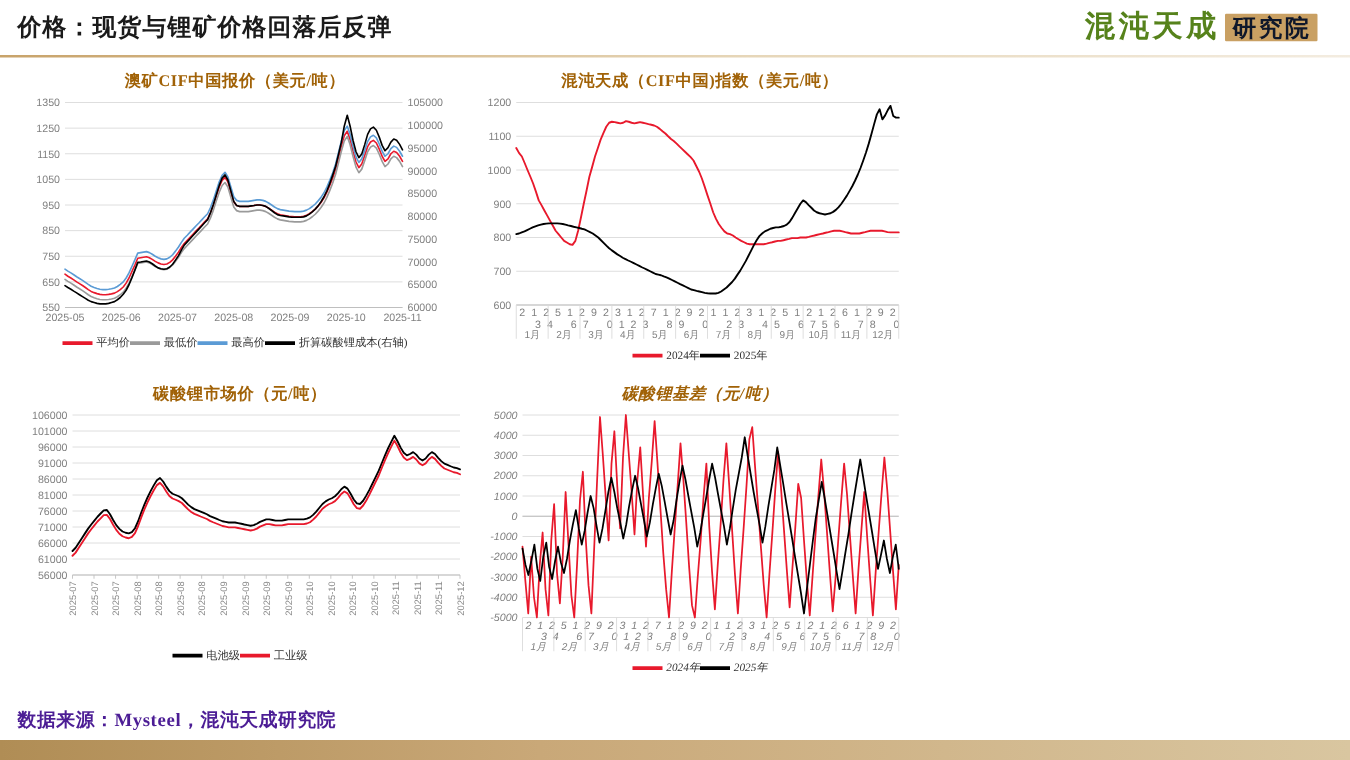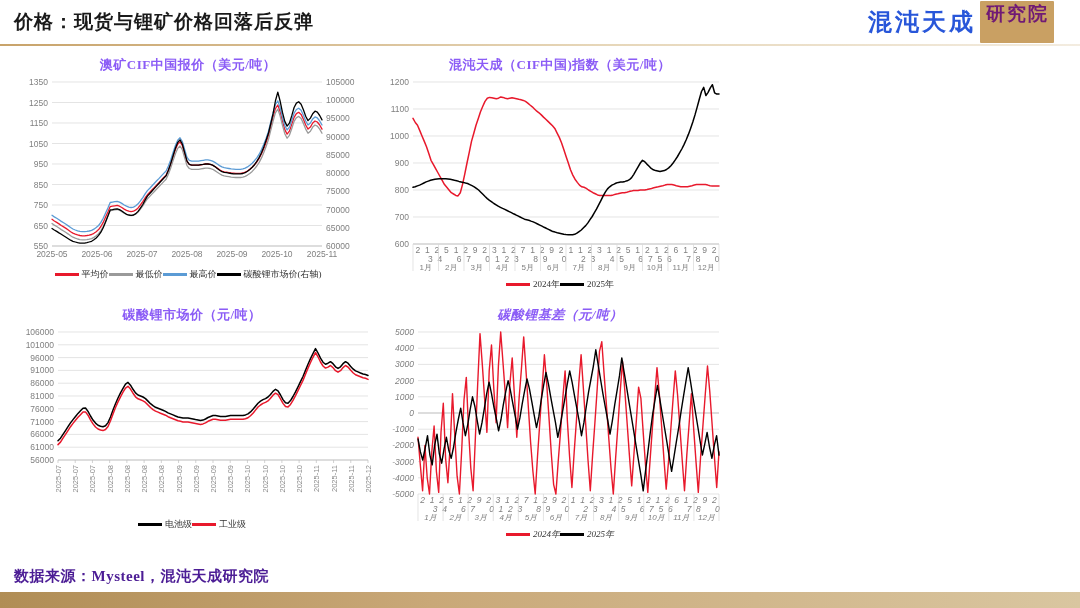--- a/index.html
+++ b/index.html
@@ -24,37 +24,37 @@
     background:linear-gradient(to right,#c8a36a,#e6d6b8 55%,#f3ece0);
   }
   .logo {
     position:absolute; right:14px; top:6px;
     display:flex; align-items:center; gap:4px;
     height:32px;
   }
   .logo-cn {
     font-family:Liberation Sans, sans-serif;
     font-size:24px; font-weight:bold;
-    color:#1d4ed8; letter-spacing:3px;
+    color:#4d7c0f; letter-spacing:3px;
     line-height:32px;
     opacity:.95;
   }
   .logo-box {
-    background:#c9a063; color:#701a75;
+    background:#c9a063; color:#0f172a;
     font-family:"Liberation Serif", serif;
     font-size:19px; font-weight:bold; letter-spacing:2px;
-    padding:3px 5px 20px 6px; line-height:1;
+    padding:3px 5px 0 6px; line-height:1;
     border-radius:1px;
   }
   
   .chart-card { position:absolute; }
   .chart-title {
     width:100%; text-align:center;
     font-family:"Liberation Serif", serif;
-    font-size:13px; color:#8b5cf6; font-weight:bold;
+    font-size:13px; color:#a16207; font-weight:bold;
     letter-spacing:.5px;
     margin-bottom:2px;
   }
   .chart-svg { display:block; }
   .legend {
     display:flex; justify-content:center; align-items:center;
     gap:0; margin-top:2px;
   }
   .legend-item { display:flex; align-items:center; gap:3px; }
   .legend-swatch { width:24px; height:3px; display:inline-block; }
@@ -147,21 +147,21 @@
       <div class="legend-item">
         <span class="legend-swatch" style="background: rgb(154, 154, 154);"></span>
         <span class="legend-label">最低价</span>
       </div>
       <div class="legend-item">
         <span class="legend-swatch" style="background: rgb(91, 155, 213);"></span>
         <span class="legend-label">最高价</span>
       </div>
       <div class="legend-item">
         <span class="legend-swatch" style="background: rgb(0, 0, 0);"></span>
-        <span class="legend-label">碳酸锂市场价(右轴)</span>
+        <span class="legend-label">折算碳酸锂成本(右轴)</span>
       </div>
     </div>
 </div>
 
 <div class="chart-card" id="card1" style="left:380px; top:56px; width:360px;">
   <div class="chart-title">混沌天成（CIF中国)指数（美元/吨）</div>
   <div class="chart-body">
       <svg width="345" height="200" class="chart-svg">
         <line x1="33" y1="168" x2="339" y2="168" class="grid"></line>
         <text x="29" y="171" text-anchor="end" class="ax">600</text>

